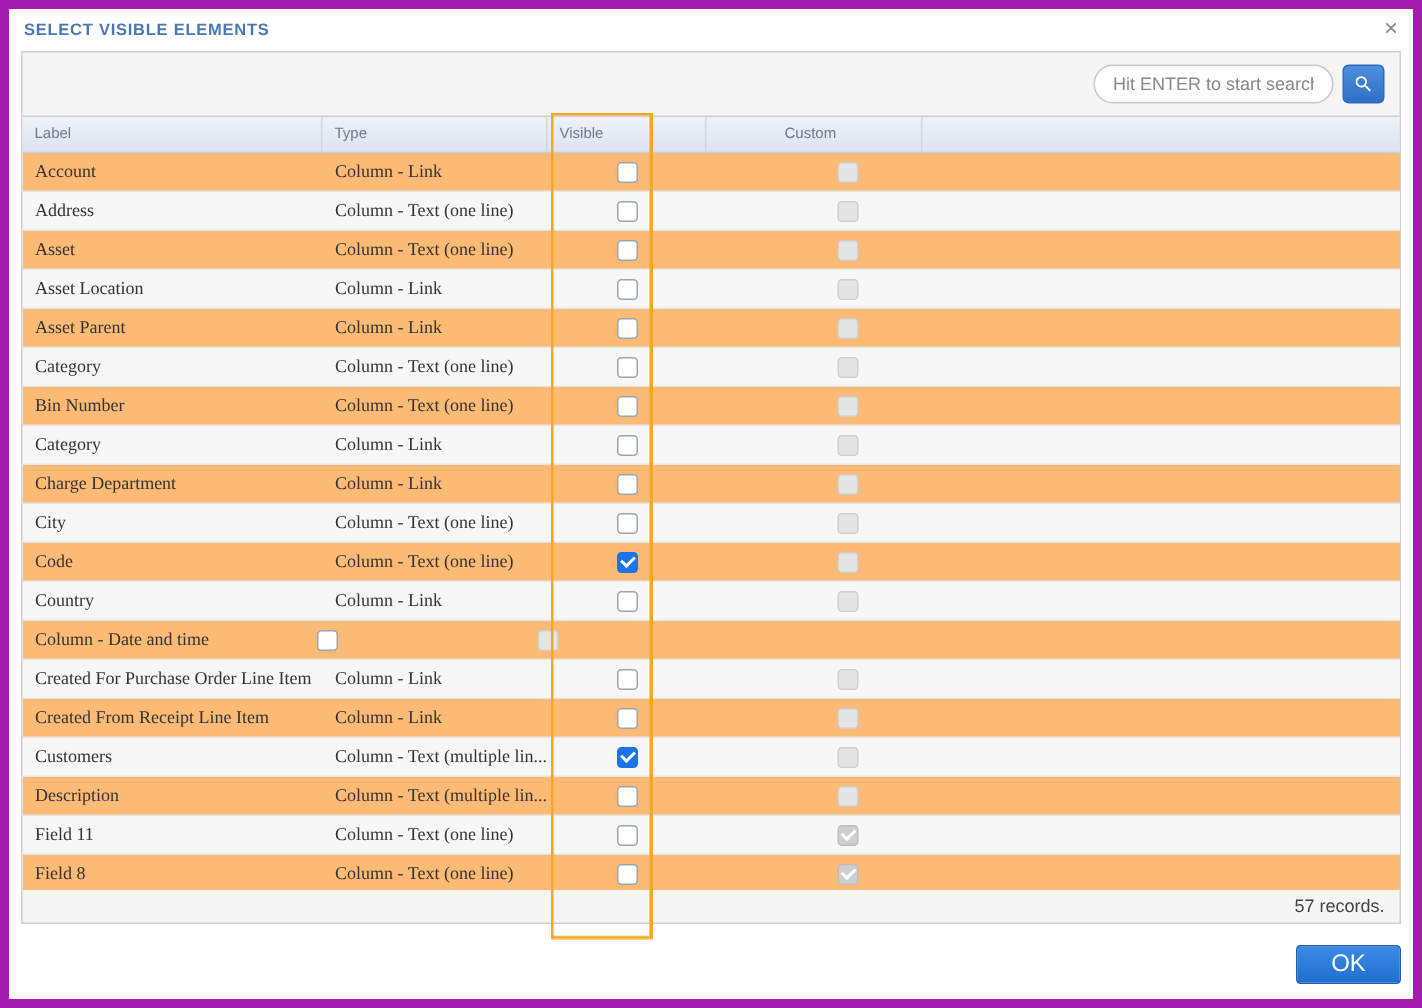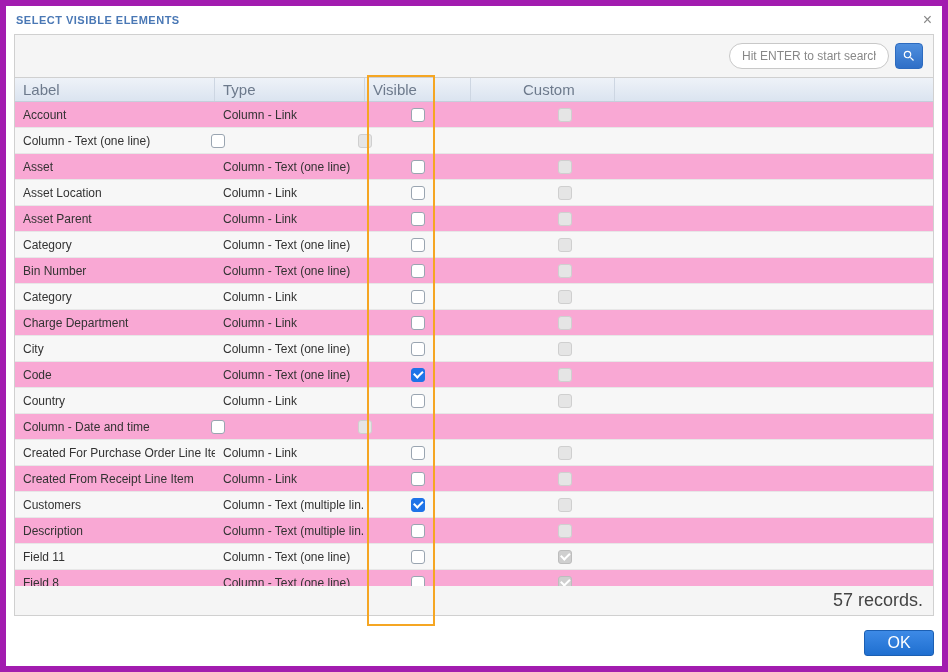--- a/index.html
+++ b/index.html
@@ -9,39 +9,39 @@
   .dialog-title { color: #4a78b5; font-size: 11px; letter-spacing: 0.5px; font-weight: 600; }
   .close-x { color: #888; font-size: 16px; line-height: 1; cursor: pointer; }
   .content-area { flex: 1; margin: 0 8px 8px 8px; border: 1px solid #d0d0d0; background: #f5f5f5; display: flex; flex-direction: column; min-height: 0; }
   .search-row { display: flex; justify-content: flex-end; align-items: center; padding: 8px 10px; gap: 6px; }
   .search-input { width: 160px; height: 26px; border: 1px solid #c8c8c8; border-radius: 13px; padding: 0 12px; font-size: 12px; color: #444; outline: none; }
   .search-input::placeholder { color: #888; }
   .search-btn { width: 28px; height: 26px; border: 1px solid #2d6bbf; background: linear-gradient(#4f8fde, #2f6fc7); border-radius: 4px; display: flex; align-items: center; justify-content: center; cursor: pointer; }
   .search-btn svg { width: 14px; height: 14px; fill: #fff; }
   .grid { flex: 1; overflow: hidden; border-top: 1px solid #d0d0d0; display: flex; flex-direction: column; min-height: 0; }
   .hdr-row { display: flex; background: linear-gradient(#eef2f8, #dbe4f0); border-bottom: 1px solid #c5cfdb; height: 24px; align-items: stretch; }
-  .hdr-cell { color: #6d7a8c; font-size: 15px; display: flex; align-items: center; padding: 0 8px; border-right: 1px solid #cdd6e2; }
+  .hdr-cell { color: #6d7a8c; font-size: 10px; display: flex; align-items: center; padding: 0 8px; border-right: 1px solid #cdd6e2; }
   .hdr-cell:last-child { border-right: none; }
-  .body { flex: 1; overflow-y: auto; background: #f9a8d4; }
+  .body { flex: 1; overflow-y: auto; background: #fdba74; font-family: Liberation Serif, serif; }
   .row { display: flex; height: 26px; align-items: center; border-bottom: 1px solid #e7e7e7; }
   .row:nth-child(even) { background: #f7f7f7; }
   .cell { padding: 0 8px; white-space: nowrap; overflow: hidden; text-overflow: ellipsis; display: flex; align-items: center; }
   .c-label { width: 200px; }
   .c-type  { width: 150px; }
   .c-vis   { width: 106px; justify-content: center; }
   .c-cust  { width: 100px; justify-content: center; margin-left: 44px; }
   .c-rest  { flex: 1; }
   .cb { width: 14px; height: 14px; border: 1px solid #9aa5b1; border-radius: 3px; background: #fff; display: inline-flex; align-items: center; justify-content: center; }
   .cb.checked { background: #1e73e8; border-color: #1e73e8; }
   .cb.checked::after { content: ""; width: 4px; height: 7px; border: solid #fff; border-width: 0 2px 2px 0; transform: rotate(45deg) translate(-0.5px,-1px); }
   .cb.disabled { background: #e5e5e5; border-color: #cfcfcf; }
   .cb.disabled.checked { background: #cfcfcf; border-color: #bdbdbd; }
   .cb.disabled.checked::after { border-color: #fff; }
   .vis-highlight { position: absolute; border: 2px solid #f5a623; pointer-events: none; }
-  .footer-row { display: flex; justify-content: flex-end; padding: 4px 10px; color: #444; font-size: 18px; }
+  .footer-row { display: flex; justify-content: flex-end; padding: 4px 10px; color: #444; font-size: 12px; }
   .bottom-bar { display: flex; justify-content: flex-end; padding: 6px 8px 10px 8px; }
   .ok-btn { min-width: 70px; height: 26px; background: linear-gradient(#3d8ae6, #1f6fd0); border: 1px solid #1b5fb3; color: #fff; font-size: 16px; border-radius: 3px; cursor: pointer; }
 </style>
 </head>
 <body>
 
 <div class="dialog">
   <div class="dialog-titlebar">
     <span class="dialog-title">SELECT VISIBLE ELEMENTS</span>
     <span class="close-x">×</span>
@@ -71,20 +71,21 @@
             <div class="cell c-type">Column - Link</div>
             <div class="cell c-vis">
               <span class="cb"></span>
             </div>
             <div class="cell c-cust">
               <span class="cb disabled"></span>
             </div>
             <div class="cell c-rest"></div>
           </div>
           <div class="row">
+            <div class="cell c-label">Address</div>
             <div class="cell c-type">Column - Text (one line)</div>
             <div class="cell c-vis">
               <span class="cb"></span>
             </div>
             <div class="cell c-cust">
               <span class="cb disabled"></span>
             </div>
             <div class="cell c-rest"></div>
           </div>
           <div class="row">

